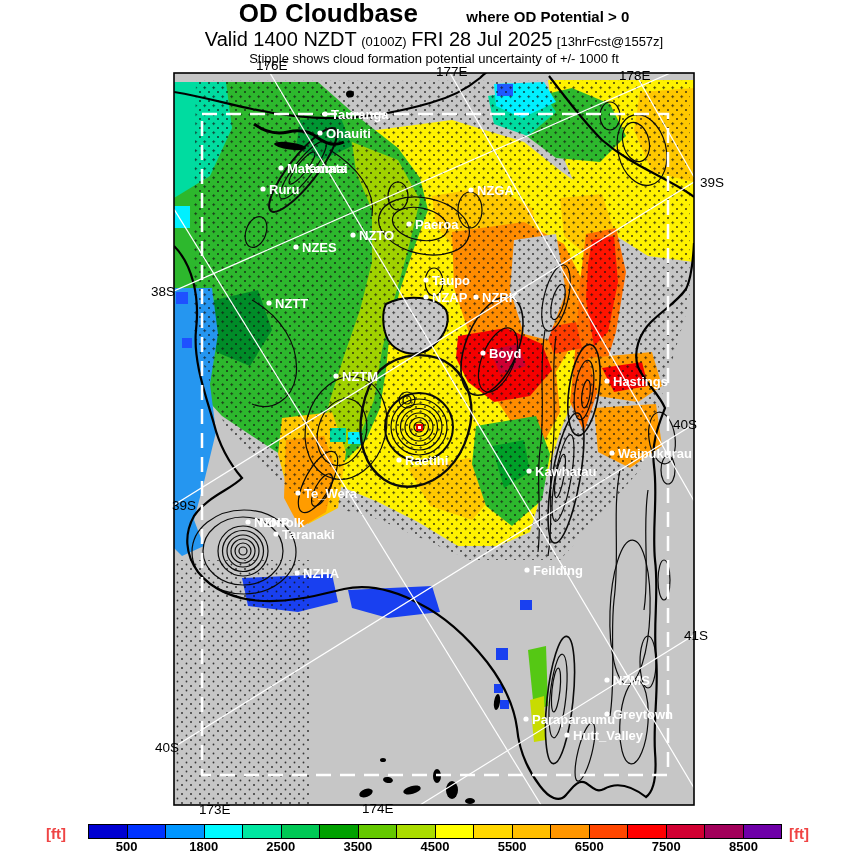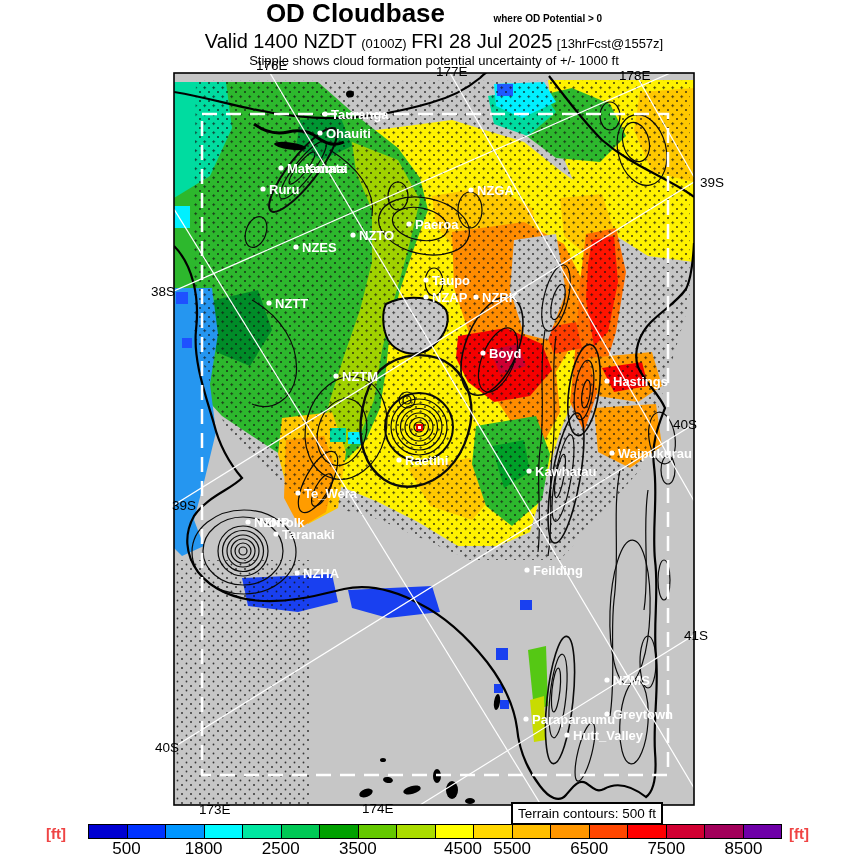--- a/index.html
+++ b/index.html
@@ -2,36 +2,36 @@
 <html><head>
 <meta charset="utf-8">
 <style>
   html,body{margin:0;padding:0;background:#fff;}
   #page{position:relative;width:850px;height:860px;background:#fff;overflow:hidden;
         font-family:"Liberation Sans",sans-serif;}
   
   #hdr{position:absolute;left:9px;top:0;width:850px;text-align:center;color:#000;}
   .l1{line-height:27px;white-space:nowrap;}
   .t1{font-size:26px;font-weight:bold;}
-  .t1b{font-size:10px;font-weight:bold;margin-left:44px;}
+  .t1b{font-size:15px;font-weight:bold;margin-left:44px;}
   .l2{line-height:19px;white-space:nowrap;}
   .t2{font-size:20px;text-align:right;}
   .t2s{font-size:13px;}
   .l3{font-size:13px;line-height:15px;}
   
   #terrain-note{position:absolute;left:511px;top:802px;width:148px;height:19px;
     background:#fff;border:2px solid #000;font-size:13.5px;text-align:center;
     line-height:19px;z-index:5;white-space:nowrap;}
   
   #cbar{position:absolute;left:88px;top:824px;width:694px;height:15px;display:flex;
     border:1px solid #000;box-sizing:border-box;z-index:4;}
   #cbar .seg{flex:1 1 0;border-right:1px solid #000;}
   #cbar .seg:last-child{border-right:none;}
   .ctick{position:absolute;top:839px;transform:translateX(-50%);
-    font-size:17px;font-weight:400;color:#000;z-index:4;}
+    font-size:13px;font-weight:700;color:#000;z-index:4;}
   .cunit{position:absolute;top:825px;font-size:15px;font-weight:600;color:#ef4444;z-index:4;}
   #cunit-left{left:46px;}
   #cunit-right{left:789px;}
   svg{position:absolute;left:0;top:0;}
   text{font-family:"Liberation Sans",sans-serif;}
   .place{font-size:13px;font-weight:bold;fill:#fff;}
   .axis{font-size:13.5px;fill:#000;}
 </style>
 </head>
 <body>
@@ -304,21 +304,20 @@
         <text x="362" y="813" class="axis">174E</text>
         <text x="151" y="296" class="axis">38S</text>
         <text x="172" y="510" class="axis">39S</text>
         <text x="155" y="752" class="axis">40S</text>
         <text x="700" y="187" class="axis">39S</text>
         <text x="673" y="429" class="axis">40S</text>
         <text x="684" y="640" class="axis">41S</text>
       </g>
   </svg>
 
-  <div id="terrain-note">Terrain contours: 500 ft</div>
 
   <div id="cbar">
       <div class="seg" style="background: rgb(0, 0, 210);"></div>
       <div class="seg" style="background: rgb(0, 50, 255);"></div>
       <div class="seg" style="background: rgb(0, 150, 255);"></div>
       <div class="seg" style="background: rgb(0, 250, 255);"></div>
       <div class="seg" style="background: rgb(0, 230, 160);"></div>
       <div class="seg" style="background: rgb(0, 200, 85);"></div>
       <div class="seg" style="background: rgb(0, 160, 0);"></div>
       <div class="seg" style="background: rgb(100, 200, 0);"></div>
@@ -331,21 +330,21 @@
       <div class="seg" style="background: rgb(255, 0, 0);"></div>
       <div class="seg" style="background: rgb(210, 0, 50);"></div>
       <div class="seg" style="background: rgb(162, 0, 90);"></div>
       <div class="seg" style="background: rgb(110, 0, 168);"></div>
     </div>
   <div>
       <span class="ctick" style="left: 126.556px;">500</span>
       <span class="ctick" style="left: 203.667px;">1800</span>
       <span class="ctick" style="left: 280.778px;">2500</span>
       <span class="ctick" style="left: 357.889px;">3500</span>
-      <span class="ctick" style="left: 435px; margin-left: 28px;">4500</span>
+      <span class="ctick" style="left: 435px;">4500</span>
       <span class="ctick" style="left: 512.111px;">5500</span>
       <span class="ctick" style="left: 589.222px;">6500</span>
       <span class="ctick" style="left: 666.333px;">7500</span>
       <span class="ctick" style="left: 743.444px;">8500</span>
     </div>
   <span class="cunit" id="cunit-left">[ft]</span>
   <span class="cunit" id="cunit-right">[ft]</span>
 
 </div>
 

